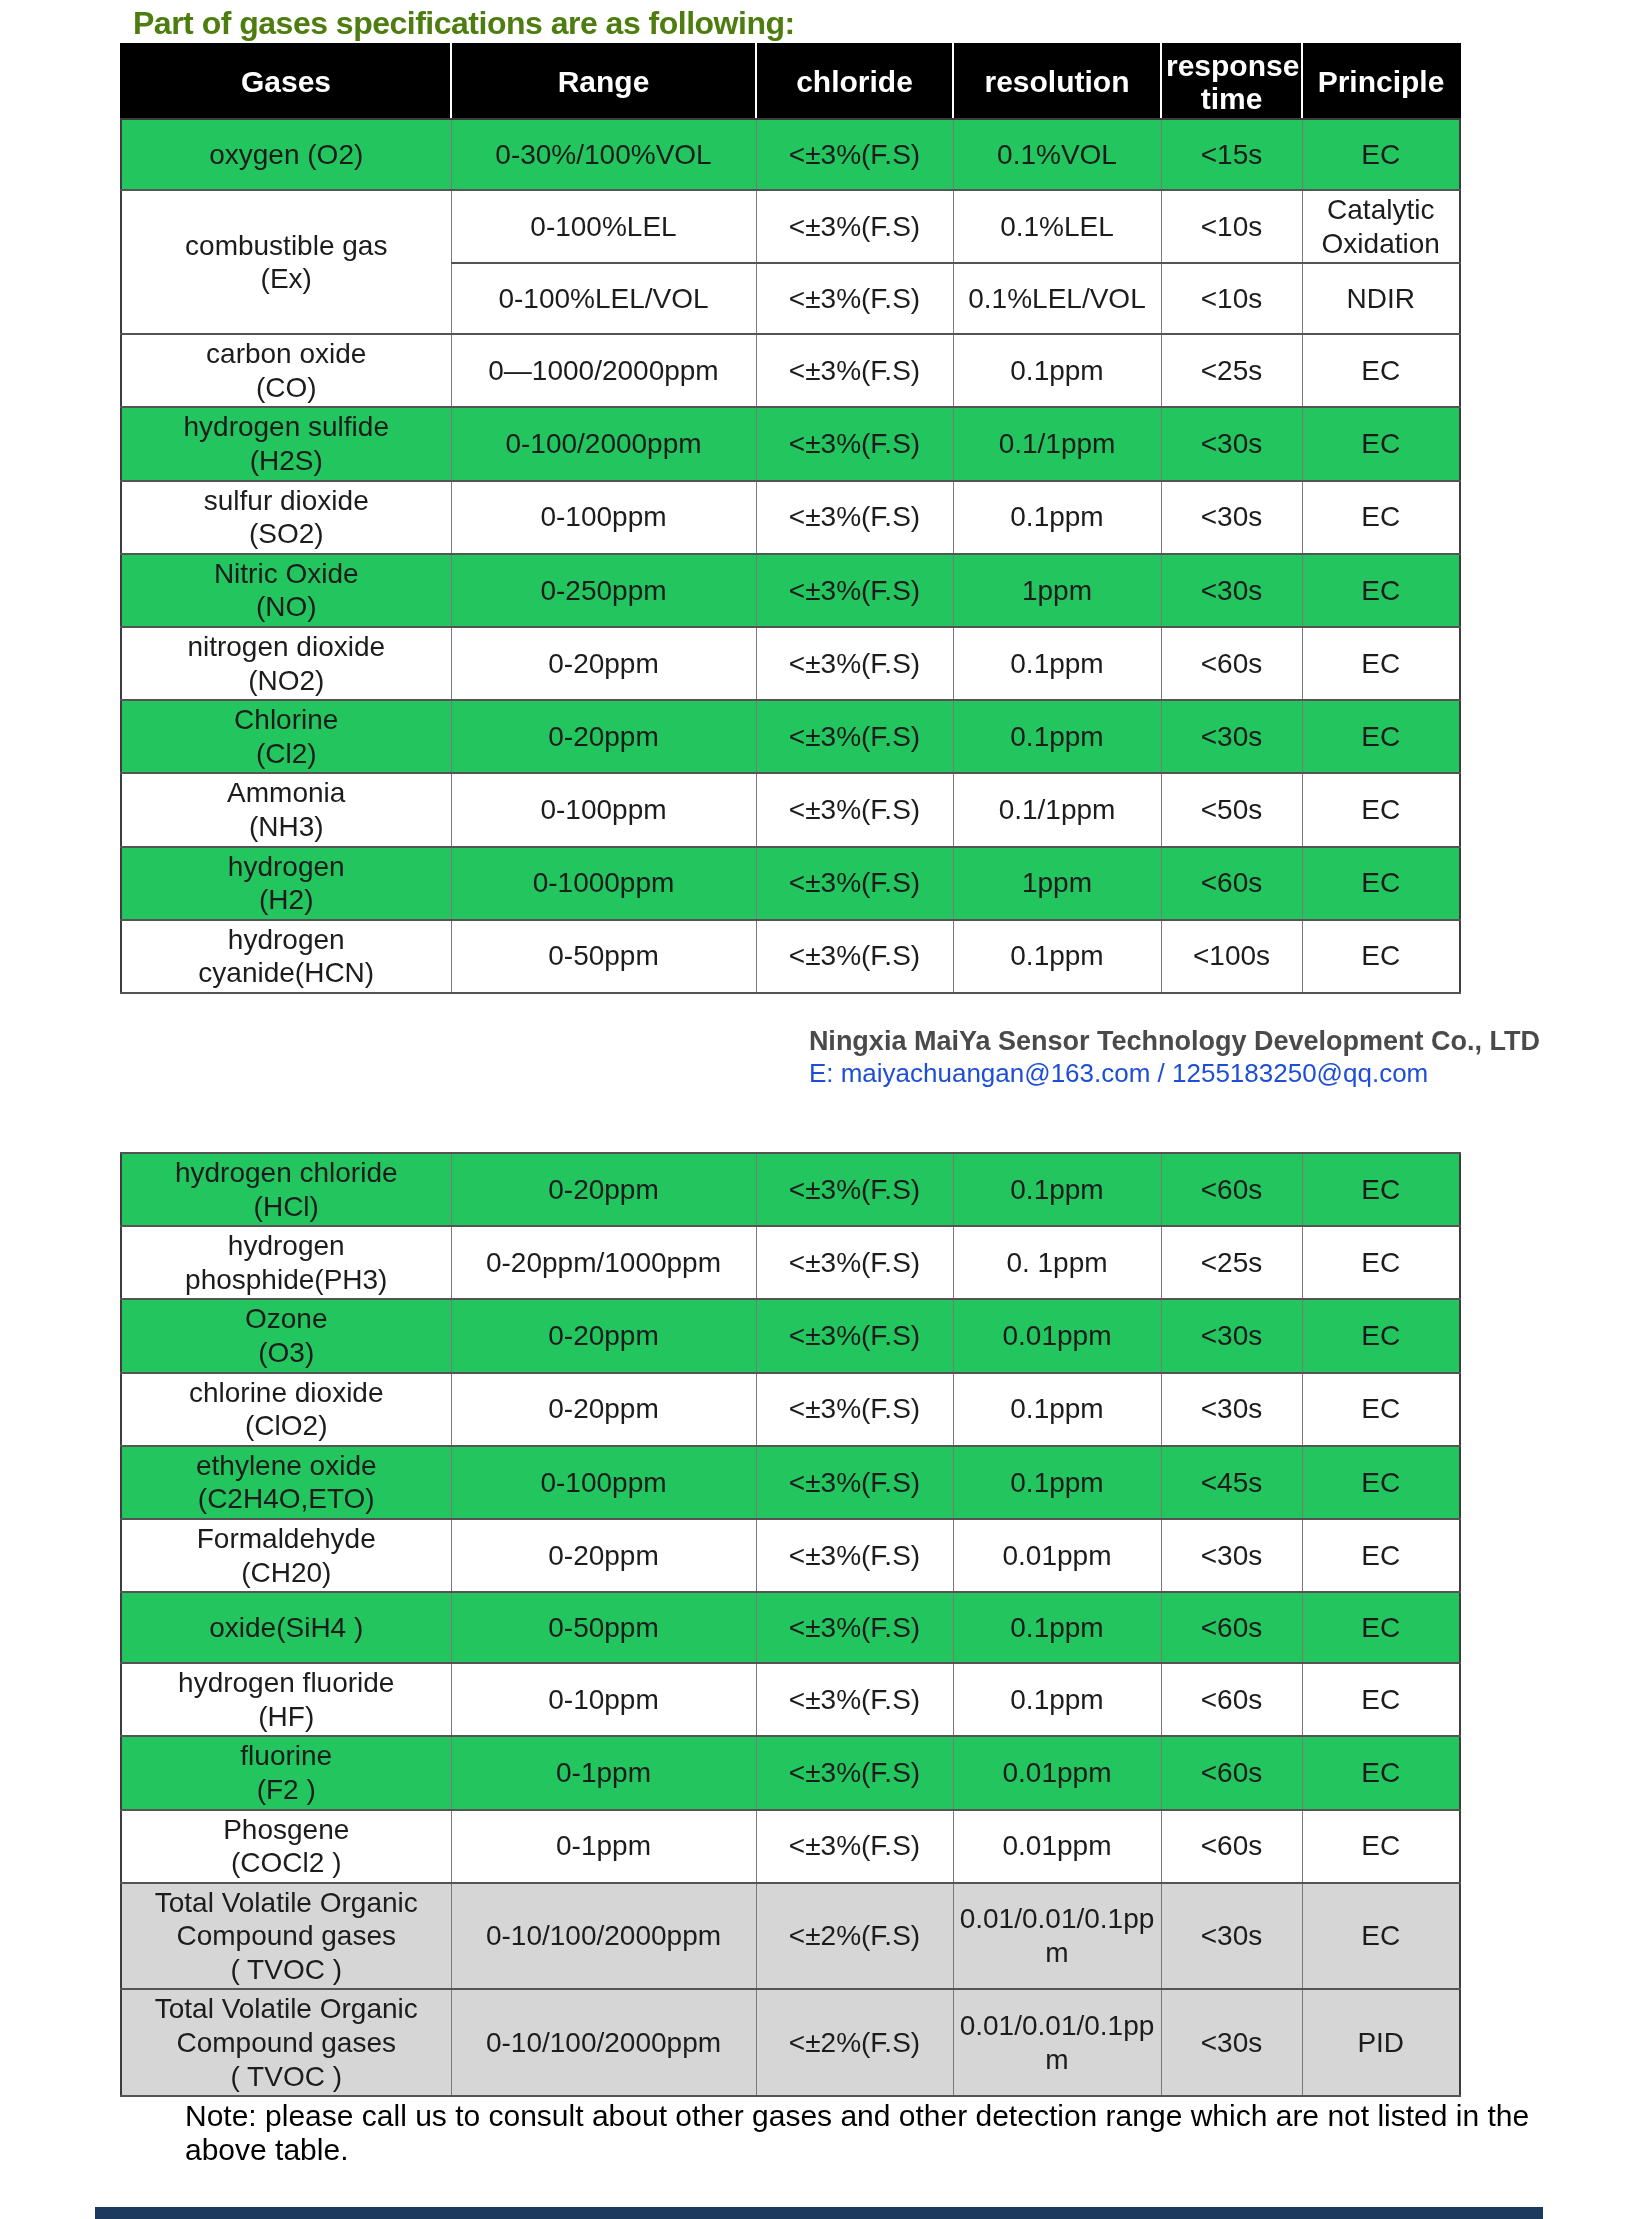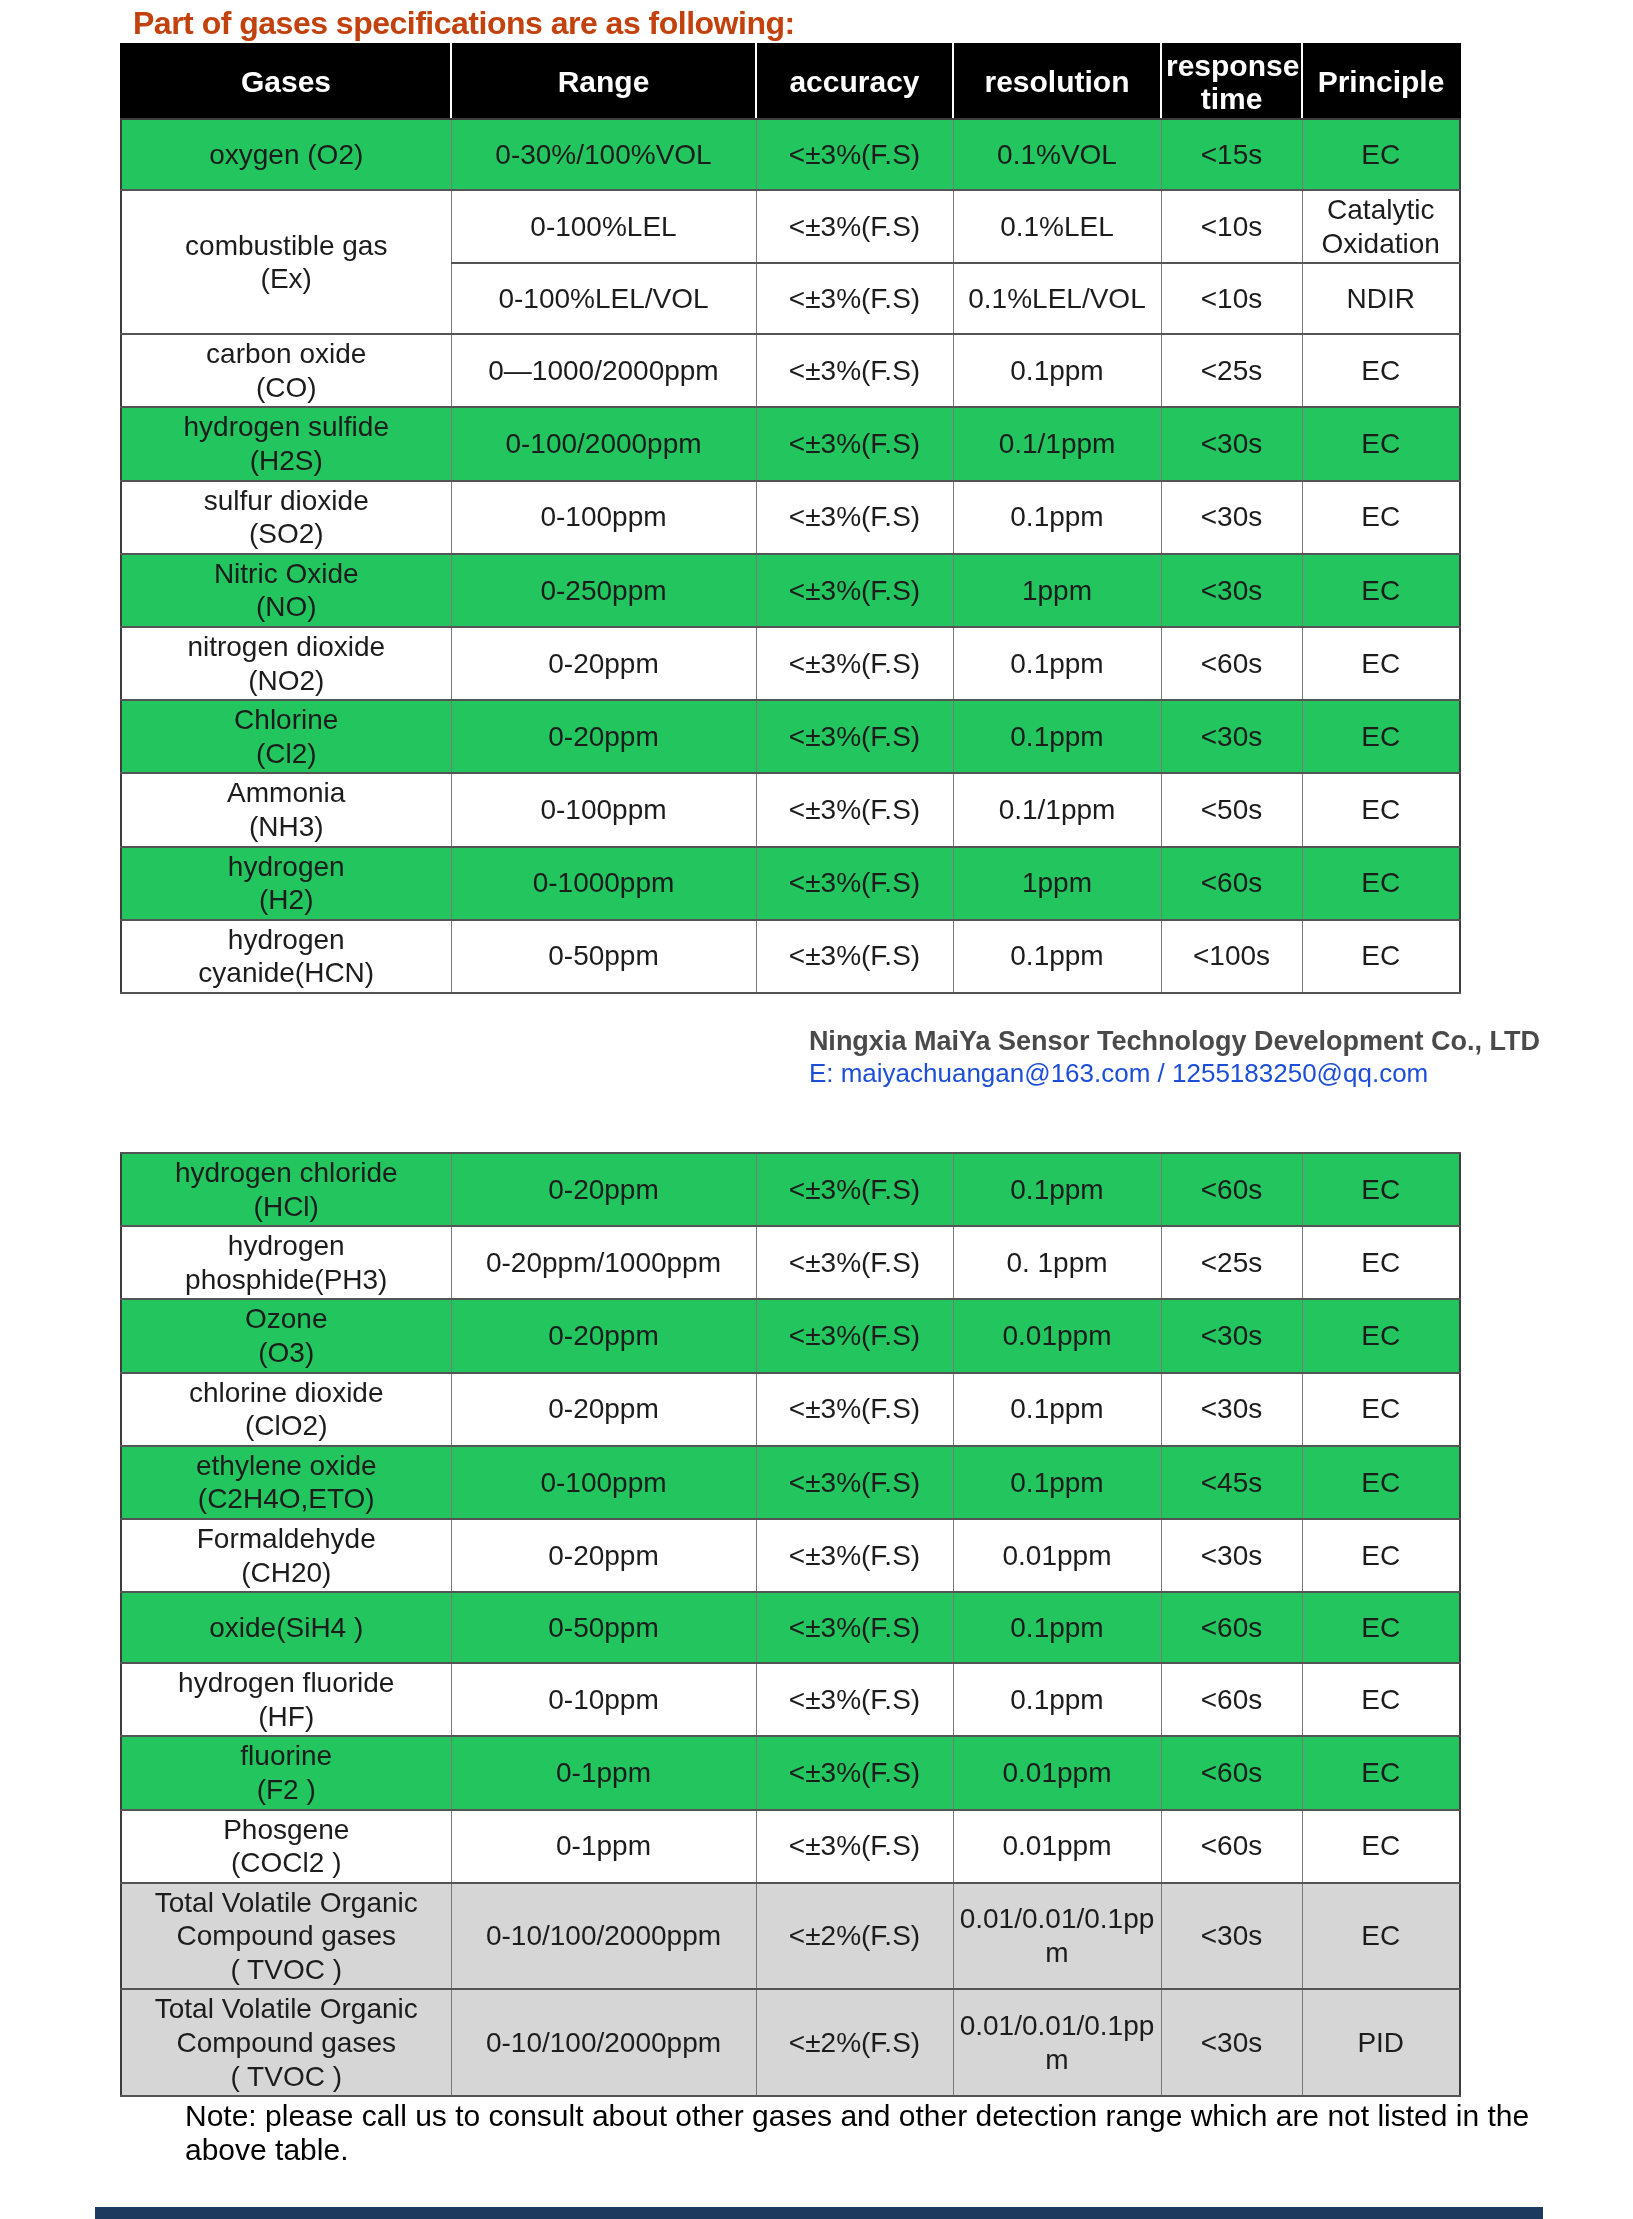--- a/index.html
+++ b/index.html
@@ -1,21 +1,21 @@
 <!DOCTYPE html>
 <html><head>
 <meta charset="utf-8">
 <style>
   html,body{margin:0;padding:0;background:#ffffff;}
   .page{
     position:relative;width:1633px;height:2219px;background:#ffffff;overflow:hidden;
     font-family:"Liberation Sans","DejaVu Sans",sans-serif;color:#1c1c1c;
   }
   .title{
-    position:absolute;left:133px;top:5px;font-size:32px;font-weight:bold;color:#c2410c;
+    position:absolute;left:133px;top:5px;font-size:32px;font-weight:bold;color:#4d7c0f;
     letter-spacing:-0.5px;margin:0;
   }
   table.spec{
     position:absolute;left:120px;border-collapse:collapse;table-layout:fixed;
     width:1339px;border:2px solid #3d3d3d;
   }
   table.t1{top:43px;}
   table.t2{top:1152px;}
   tr.hdr{height:75px;}
   th{
@@ -62,21 +62,21 @@
         <col style="width:305px">
         <col style="width:197px">
       <col style="width:208px">
         <col style="width:141px">
         <col style="width:158px">
     </colgroup>
     <tbody>
         <tr class="hdr">
           <th>Gases</th>
           <th>Range</th>
-          <th>accuracy</th>
+          <th>chloride</th>
           <th>resolution</th>
           <th>response
 time</th>
           <th>Principle</th>
         </tr>
         <tr class="r shade-g">
           <td>oxygen (O2)</td>
           <td>0-30%/100%VOL</td>
           <td>&lt;±3%(F.S)</td>
           <td>0.1%VOL</td>

